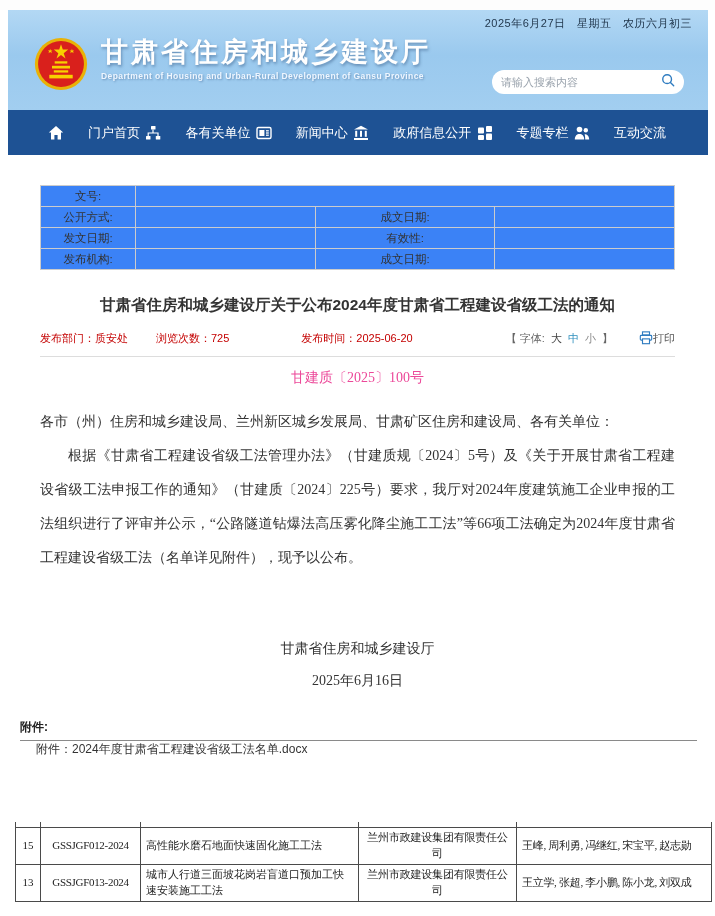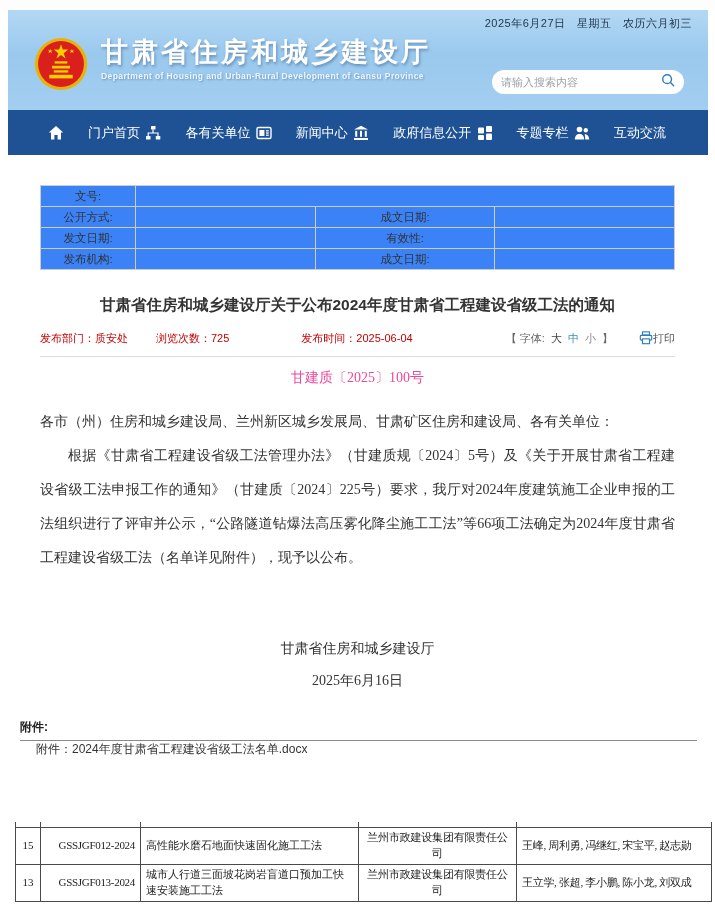--- a/index.html
+++ b/index.html
@@ -66,21 +66,21 @@
     border-bottom:1px solid #8a8a8a; }
   .attach-file { font-size:12px; color:#333; cursor:pointer;padding-left:16px; }
 
   
   .law-table { border-collapse:collapse; margin:64px 0 0 15px; width:683px;
     table-layout:fixed; font-family:"Liberation Serif", serif; color:#1c1c1c; }
   .law-table td { border:1px solid #4a4a4a; font-size:11px; padding:2px 5px;
     vertical-align:middle; line-height:1.45; overflow:hidden; }
   .law-table .cut-row td { height:6px; border-top:none; padding:0; }
   .col-no   { width:25px;  text-align:center; }
-  .col-code { width:100px;  text-align:right; letter-spacing:-.3px; }
+  .col-code { width:100px;  text-align:center; letter-spacing:-.3px; }
   .col-name { width:218px; text-align:left; }
   .col-comp { width:158px; text-align:center; letter-spacing:-.2px; }
   .col-ppl  { width:195px; text-align:left; letter-spacing:-.3px; white-space:nowrap; }
 </style>
 </head>
 <body>
 
 <div class="top-strip"></div>
 
 <div class="site">
@@ -213,21 +213,21 @@
       <td></td>
     </tr>
   </tbody>
     </table>
 
   <h1 class="article-title">甘肃省住房和城乡建设厅关于公布2024年度甘肃省工程建设省级工法的通知</h1>
 
   <div class="article-meta">
     <span class="pair"><span>发布部门：</span><span>质安处</span></span>
     <span class="pair views"><span>浏览次数：</span><span>725</span></span>
-    <span class="pair time"><span>发布时间：</span><span>2025-06-04</span></span>
+    <span class="pair time"><span>发布时间：</span><span>2025-06-20</span></span>
     <span class="font-widget"><span>【 字体: </span><span class="f-large">大</span><span class="f-medium">中</span><span class="f-small">小</span><span> 】</span></span>
     <span class="print-btn">
       <span>
         <svg width="14" height="14" viewBox="0 0 16 16">
           <rect x="4" y="1" width="8" height="3.5" fill="none" stroke="#2f7cc0" stroke-width="1.3"></rect>
           <rect x="1.5" y="5" width="13" height="5.5" rx="1" fill="none" stroke="#2f7cc0" stroke-width="1.3"></rect>
           <rect x="4" y="9" width="8" height="5.5" fill="#fff" stroke="#2f7cc0" stroke-width="1.3"></rect>
         </svg>
       </span>
       <span>打印</span>

